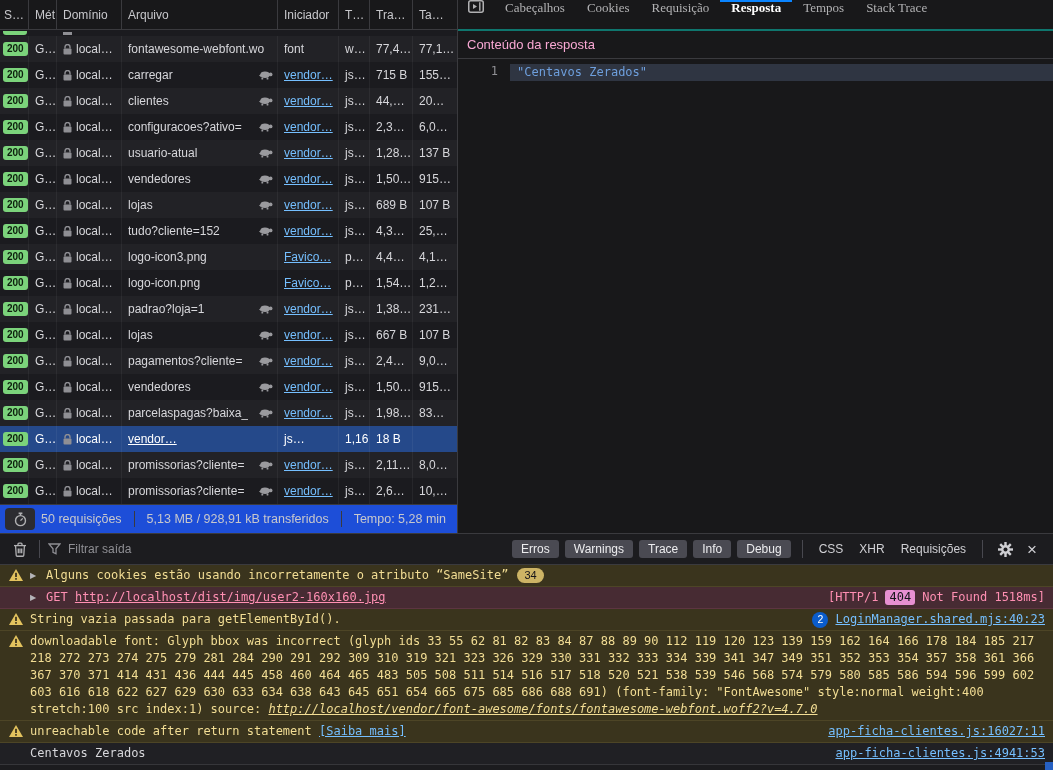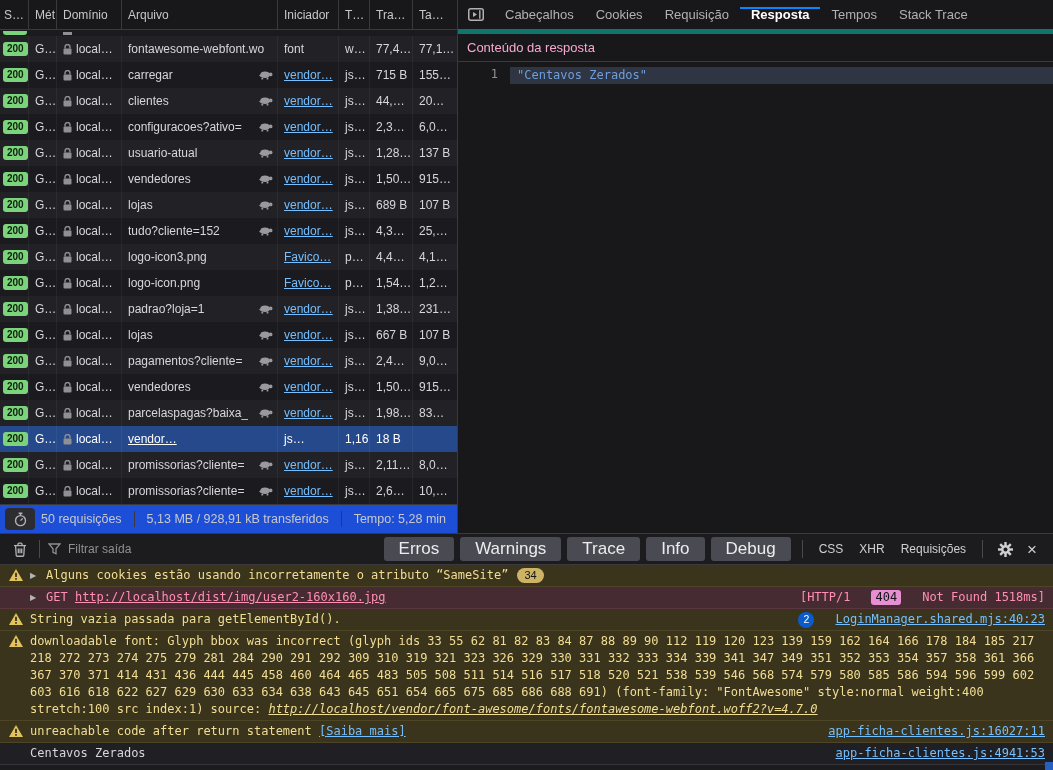--- a/index.html
+++ b/index.html
@@ -36,58 +36,58 @@
   .ftr-btn{width:30px;height:22px;margin:0 6px 0 5px;border-radius:4px;background:#2c2c31;
            display:flex;align-items:center;justify-content:center;}
   .vsep{width:1px;height:16px;background:#3a3a3e;margin:0 12px;flex-shrink:0;}
   .partial{height:6px;position:relative;background:#1b1b1f;overflow:hidden;}
   .partial .sliver-badge{position:absolute;bottom:1px;left:3px;width:24px;height:4px;
            background:#7bd37b;border-radius:0 0 3px 3px;}
   .partial .sliver-lock{position:absolute;bottom:1px;left:63px;width:9px;height:3px;background:#8f8f94;}
 
   
   .details{flex:1;display:flex;flex-direction:column;background:#18181a;min-width:0;}
-  .tabbar{height:29px;min-height:29px;display:flex;align-items:center;border-bottom:5px solid #0f766e;
-          font-size:13px;color:#b1b1b3;}
+  .tabbar{height:29px;min-height:29px;display:flex;align-items:flex-start;border-bottom:2px solid #0f766e;
+          font-size:13px;color:#b1b1b3;font-family:Liberation Serif, serif;}
   .panel-toggle{width:36px;display:flex;align-items:center;justify-content:center;}
   .tab{display:flex;align-items:center;padding:0 11px;position:relative;white-space:nowrap;}
   .tab.active{color:#ffffff;font-weight:bold;}
   .tab.active::before{content:"";position:absolute;top:0;left:0;right:0;height:2px;background:var(--accent,#0a84ff);}
   .resp-head{height:27px;min-height:27px;display:flex;align-items:center;padding-left:9px;
              border-bottom:1px solid #3a3a3e;font-size:13px;color:#f9a8d4;}
   .code{display:flex;font-family:"DejaVu Sans Mono",monospace;font-size:12px;margin-top:5px;}
   .gutter{width:40px;text-align:right;padding-right:12px;color:#8f8f94;flex-shrink:0;}
   .codeline{flex:1;background:#2f3542;padding:1px 0 2px 7px;}
   .str{color:#6e9fdd;}
 
   
   .console{height:237px;border-top:1px solid #3a3a3e;display:flex;flex-direction:column;background:#1c1c1f;}
   .console-toolbar{height:30px;min-height:30px;display:flex;align-items:center;
                    border-bottom:1px solid #3a3a3e;padding:0 9px;font-size:12px;}
   .tico{display:inline-flex;align-items:center;justify-content:center;padding:0 4px;}
   .tsep{width:1px;height:18px;background:#48484f;margin:0 8px;flex-shrink:0;}
   .filter{flex:1;display:flex;align-items:center;gap:7px;color:#8f8f94;min-width:0;}
   .toolbar-right{display:flex;align-items:center;margin-left:auto;}
-  .lvlbtn{background:#4a4a52;color:#ececee;border-radius:3px;padding:2px 15px;margin:0 3px;
-          font-size:17px;white-space:nowrap;}
+  .lvlbtn{background:#4a4a52;color:#ececee;border-radius:3px;padding:2px 9px;margin:0 3px;
+          font-size:12px;white-space:nowrap;}
   .catbtn{color:#d0d0d4;padding:0 8px;white-space:nowrap;}
   .gearbtn,.closebtn{color:#cfcfd3;padding:0 7px;display:inline-flex;align-items:center;font-size:17px;line-height:1;}
 
   #console-msgs{flex:1;overflow:hidden;font-family:"DejaVu Sans Mono",monospace;
                 font-size:12px;line-height:17px;}
   .msg{display:flex;padding:2px 8px;border-bottom:1px solid rgba(255,255,255,0.09);align-items:flex-start;}
   .msg.warn{background:#3a341d;color:#f2dd94;border-color:#4d4526;}
   .msg.error{background:#472b33;color:#ff8fb3;border-color:#5d3541;}
   .msg.log{background:#202024;color:#d7d7db;border-color:#36363a;}
   .mico{width:15px;margin-right:7px;display:flex;justify-content:center;padding-top:2px;flex-shrink:0;}
   .marrow{width:9px;margin-right:7px;color:#b5b5b9;font-size:8px;line-height:17px;
           font-family:"DejaVu Sans",sans-serif;flex-shrink:0;}
   .mcontent{flex:1;min-width:0;word-break:break-word;white-space:pre-wrap;}
   .mright{margin-left:auto;padding-left:14px;white-space:nowrap;flex-shrink:0;display:flex;
-          align-items:center;gap:21px;}
+          align-items:center;gap:7px;}
   .count-badge{background:#cdb465;color:#15141a;border-radius:9px;padding:0 7px;font-size:11px;
                display:inline-block;line-height:15px;margin-left:9px;font-family:"Liberation Sans",sans-serif;}
   .status-badge{background:#e78fd2;color:#15141a;border-radius:3px;padding:0 4px;display:inline-block;line-height:15px;}
   .blue-count-badge{background:#0a5ccc;color:#fff;border-radius:50%;width:16px;height:16px;
                display:inline-flex;align-items:center;justify-content:center;font-size:10.5px;
                font-family:"Liberation Sans",sans-serif;}
   .source-link,.bluelink{color:#75bfff;text-decoration:underline;}
   .err-link{color:#ff8fb3;text-decoration:underline;}
   .italic-link{font-style:italic;text-decoration:underline;color:inherit;}
   .corner{position:absolute;right:0;bottom:0;width:8px;height:8px;background:#2660c2;}

